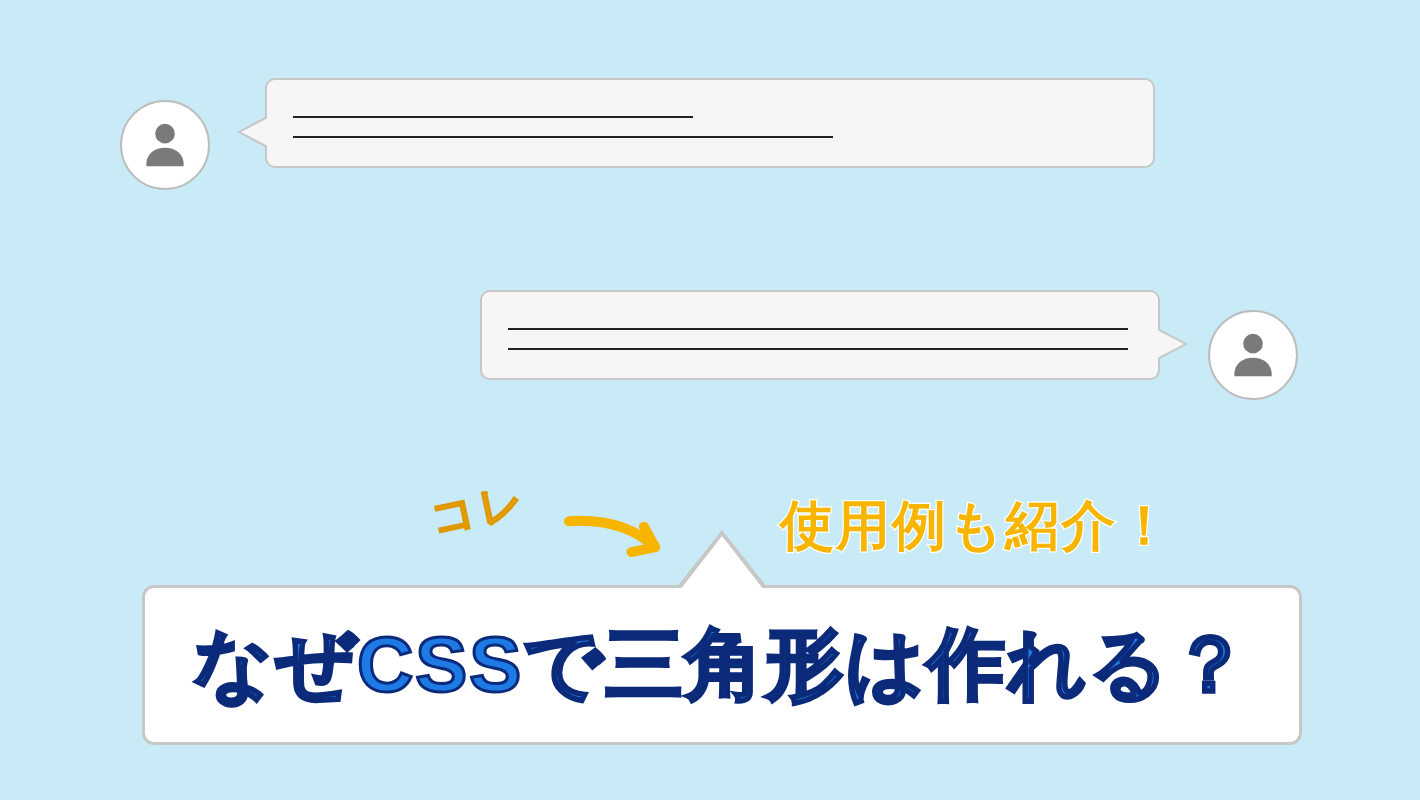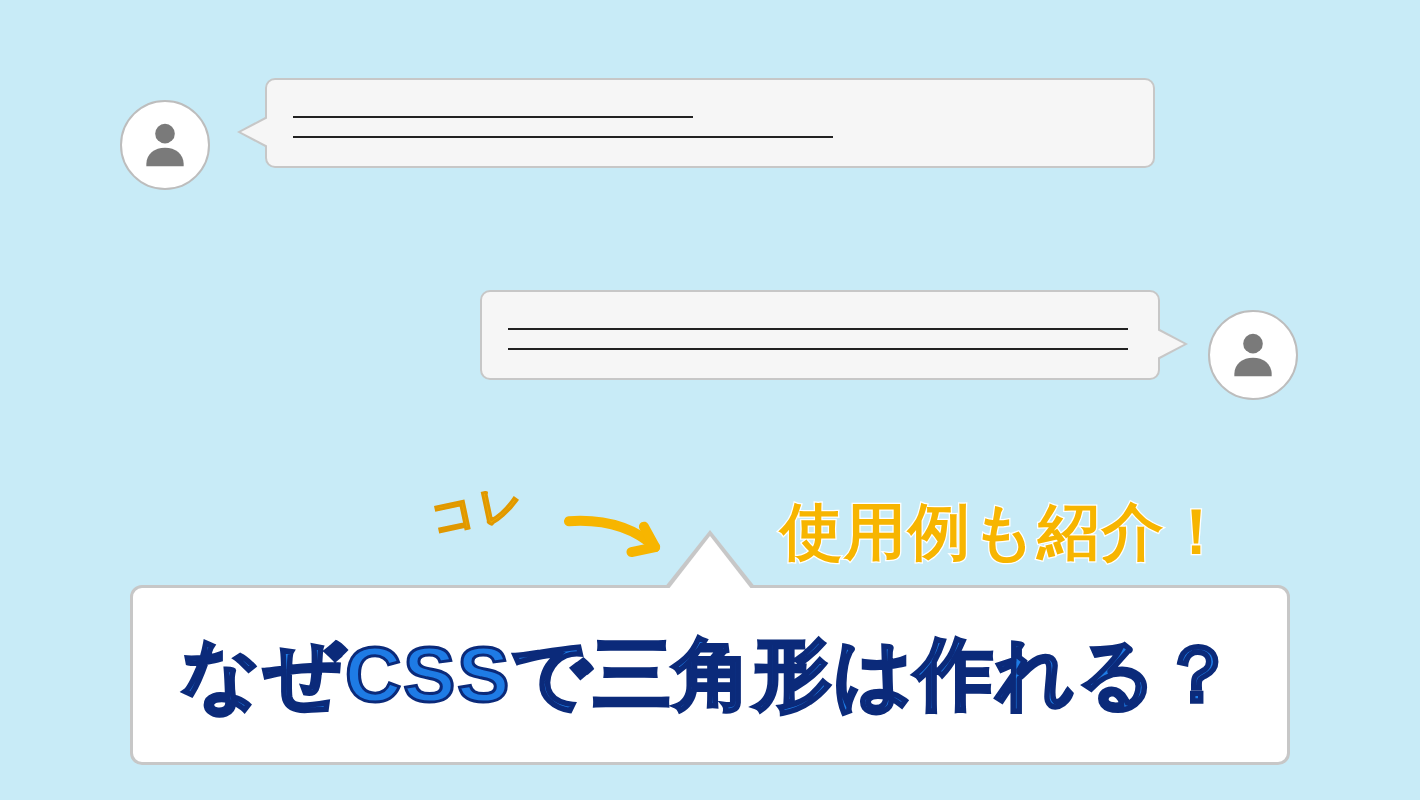--- a/index.html
+++ b/index.html
@@ -76,24 +76,24 @@
   .tail-right::after {
     right: -26px;
     border-width: 14px 0 14px 27px;
     border-color: transparent transparent transparent #F6F6F6;
     top: 38px;
   }
 
   
   .headline-box {
     position: absolute;
-    left: 130px;
+    left: 142px;
     top: 585px;
     width: 1160px;
-    height: 180px;
+    height: 160px;
     background: #FFFFFF;
     border: 3px solid #C7C7C7;
     border-radius: 12px;
     display: flex;
     align-items: center;
     justify-content: center;
   }
   
   .headline-box::before,
   .headline-box::after {
@@ -138,21 +138,21 @@
   .annotation-arrow {
     position: absolute;
     left: 560px;
     top: 510px;
     transform: rotate(18deg);
   }
   .annotation-sub {
     position: absolute;
     left: 780px;
     top: 490px;
-    font-size: 62px;
+    font-size: 54px;
     font-weight: 900;
     color: #F7B500;
     -webkit-text-stroke: 2.5px #FFFFFF;
     paint-order: stroke fill;
     letter-spacing: 2px;
     white-space: nowrap;
   }
 
   
   #avatar-1 { left: 120px; top: 100px; }

